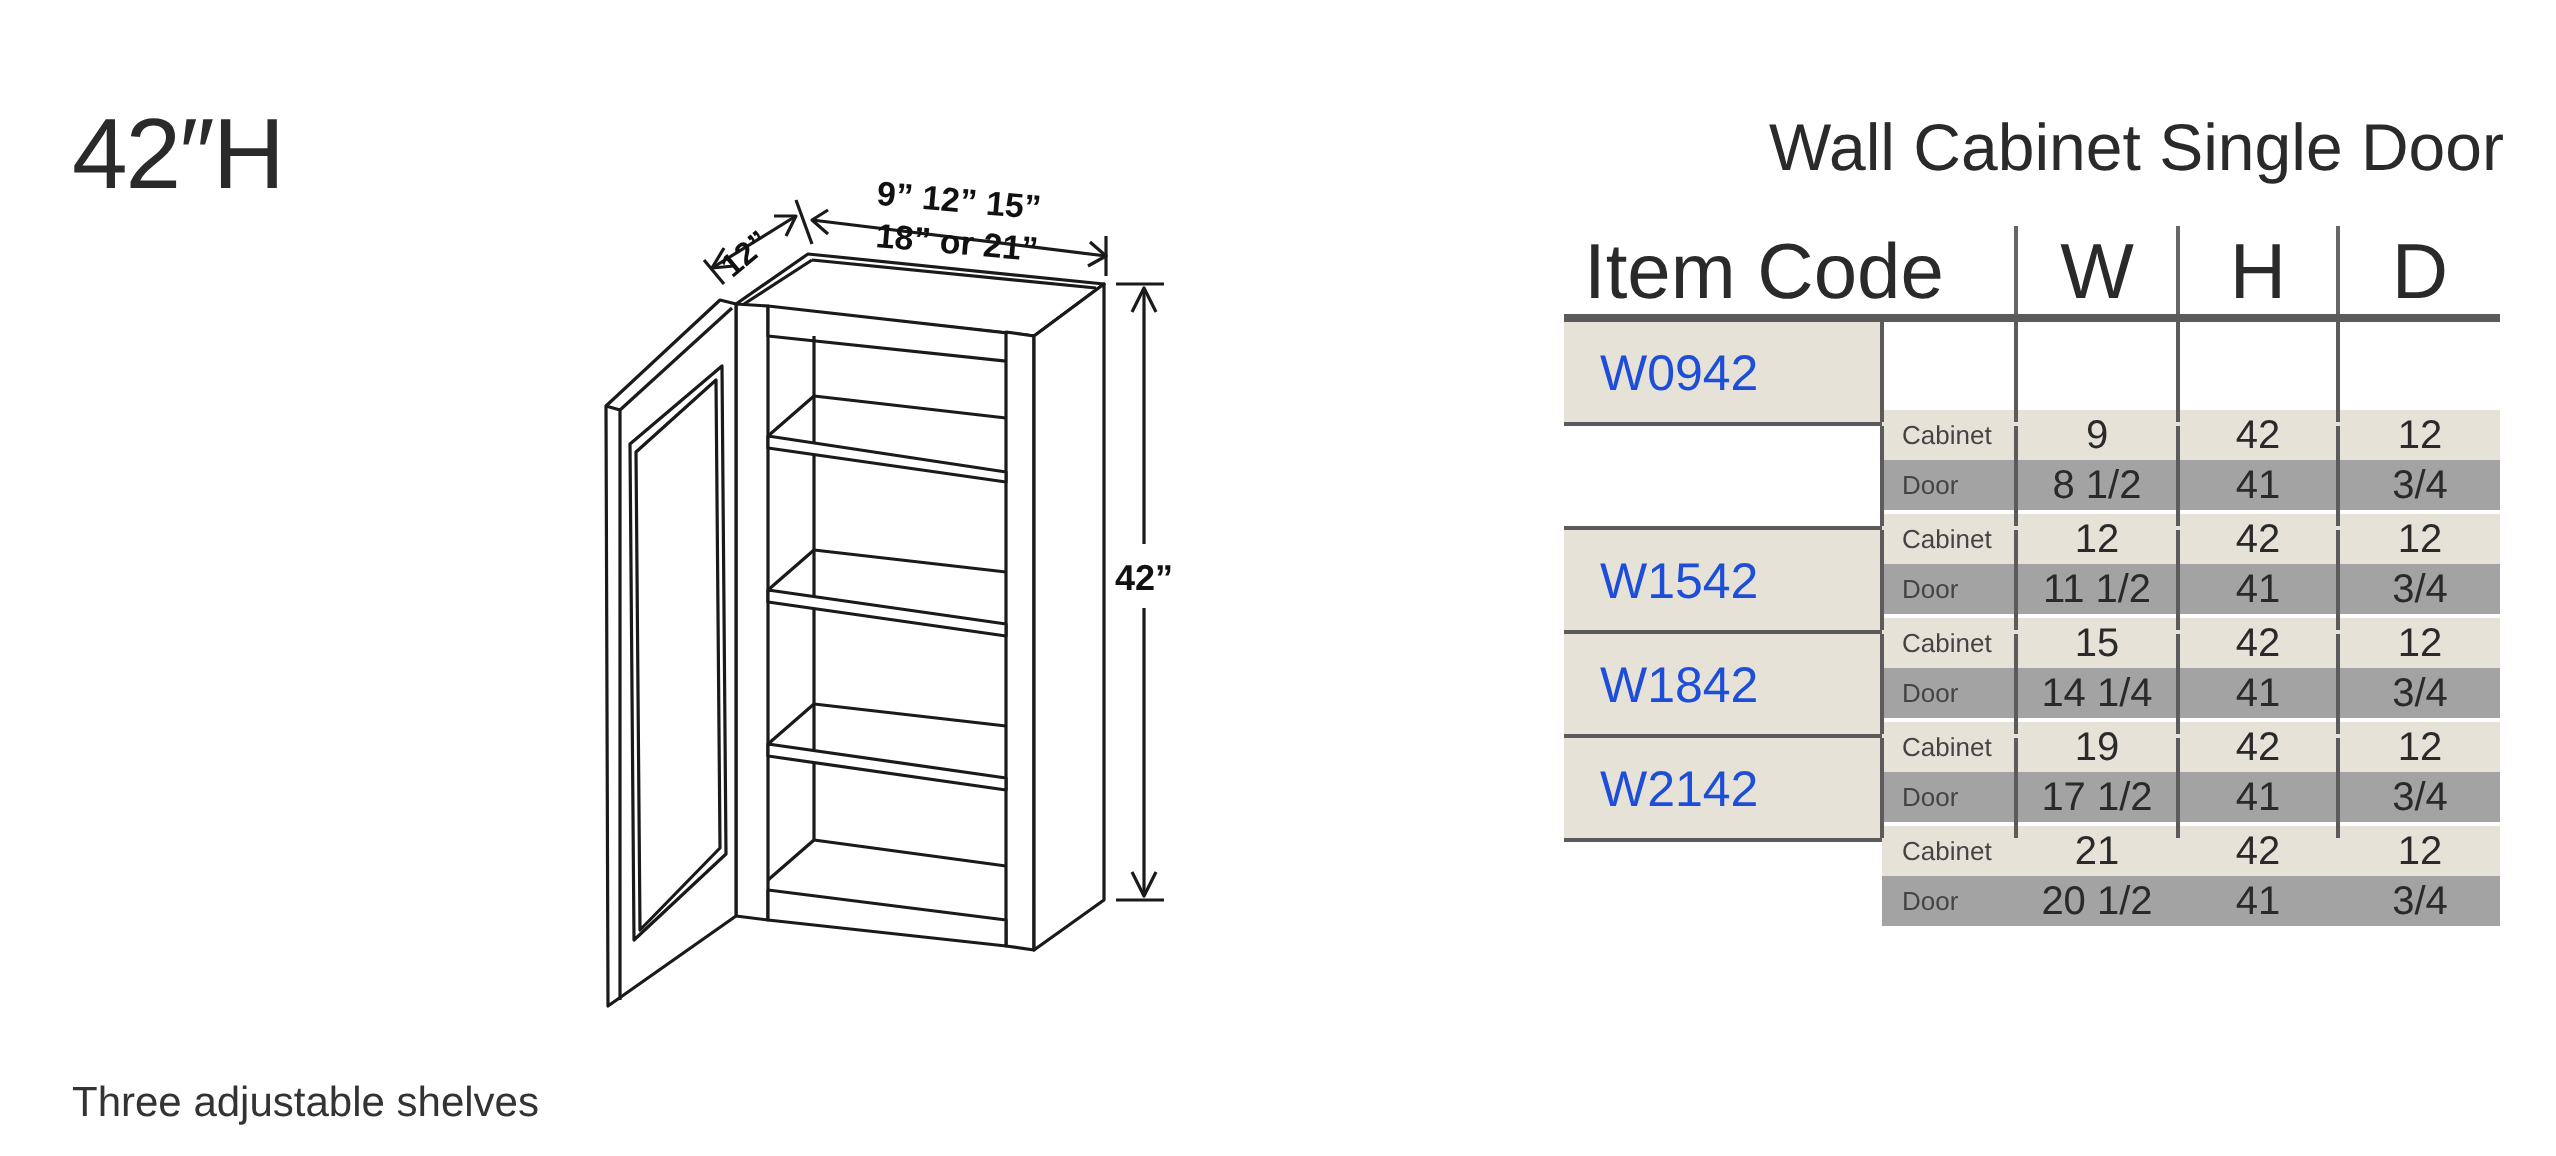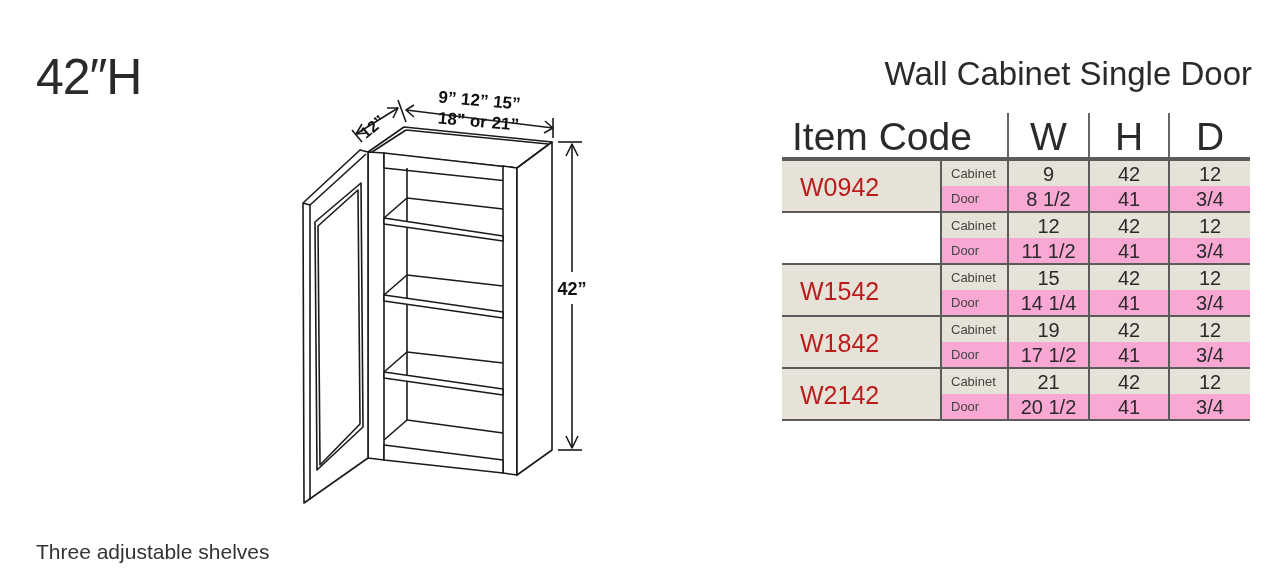--- a/index.html
+++ b/index.html
@@ -12,24 +12,24 @@
   .product-title { position:absolute; right:26px; top:56px; font-size:33px; color:#2a2a2a; line-height:1.1; }
 
   .spec-table { position:absolute; left:782px; top:113px; width:468px; }
   .thead { position:relative; height:44px; }
   .thead .hcell { position:absolute; top:0; height:44px; font-size:39px; line-height:48px; color:#2a2a2a; }
   .thead .code-h { left:10px; }
   .thead .vline { position:absolute; top:0; width:2px; height:44px; background:#666; }
   .thick-line { height:4px; background:#5b5b5b; }
   .group { position:relative; height:50px; border-bottom:2px solid #5b5b5b; }
   .group .code-cell { position:absolute; left:0; top:0; width:158px; height:50px; background:#e6e2d8;
-                      font-size:25px; line-height:52px; padding-left:18px; box-sizing:border-box; color:#b91c1c; }
-  .group .sub { position:absolute; left:159px; right:0; height:25px; }
+                      font-size:25px; line-height:52px; padding-left:18px; box-sizing:border-box; color:#1d4ed8; }
+  .group .sub { position:absolute; left:159px; right:0; height:25px;margin-top:44px; }
   .group .sub.cab { top:0; background:#e6e2d8; }
-  .group .sub.door { top:25px; background:#f9a8d4; }
+  .group .sub.door { top:25px; background:#a3a3a3; }
   .sub .lbl { position:absolute; left:10px; top:0; font-size:13px; line-height:25px; color:#444; }
   .sub .val { position:absolute; top:0; font-size:20px; line-height:26px; text-align:center; color:#2a2a2a; }
   .sub .w { left:68px; width:79px; }
   .sub .h { left:149px; width:78px; }
   .sub .d { left:229px; width:80px; }
   .group .gv { position:absolute; top:0; height:50px; width:2px; background:#5b5b5b; }
 </style>
 </head>
 <body>
 

